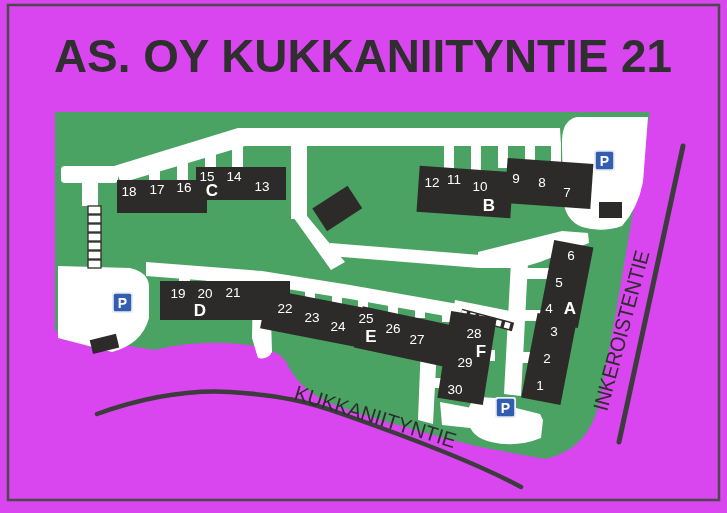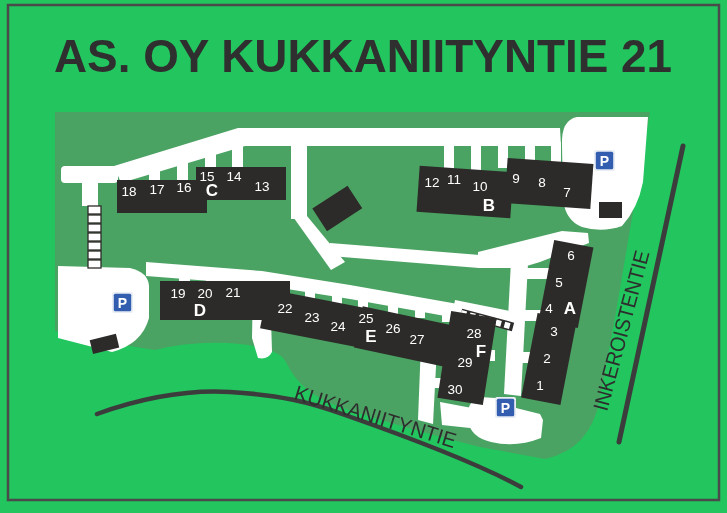--- a/index.html
+++ b/index.html
@@ -1,16 +1,16 @@
 <!DOCTYPE html>
 <html style="--green: #4ba363; --building: #2d2b29; --parking-blue: #335eb0; --road-line: #3c3c3c;"><head>
 <meta charset="utf-8">
 <style>
   html,body{margin:0;padding:0;background:#ffffff;}
-  .page{position:relative;width:727px;height:513px;background:#22c55e;overflow:hidden;
+  .page{position:relative;width:727px;height:513px;background:#d946ef;overflow:hidden;
         font-family:"Liberation Sans", sans-serif;}
   svg{display:block;}
   .green{fill:var(--green,#4ba363);}
   .white{fill:#ffffff;}
   .bldg{fill:var(--building,#2d2b29);}
   .pframe{fill:#e9edf4;}
   .pfill{fill:var(--parking-blue,#335eb0);}
   .ptext{font:bold 14px "Liberation Sans",sans-serif;fill:#ffffff;}
   .unit{font:13.5px "Liberation Sans",sans-serif;fill:#ffffff;}
   .bletter{font:bold 17px "Liberation Sans",sans-serif;fill:#ffffff;}

